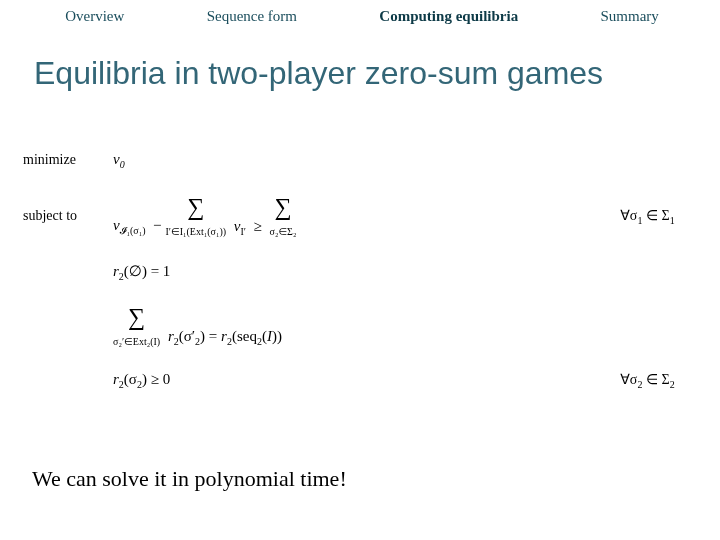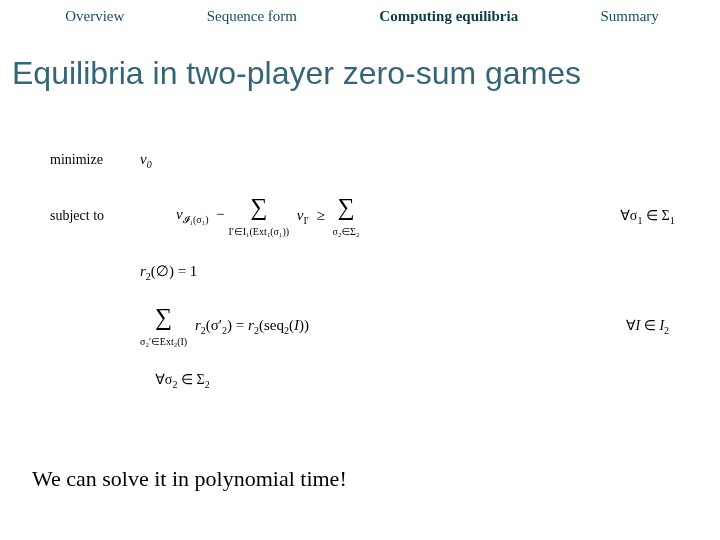--- a/index.html
+++ b/index.html
@@ -22,45 +22,45 @@
     font-family: Georgia, serif;
   }
   .nav-item.active {
     font-weight: bold;
     color: #0d3a47;
     text-align: center;
   }
   .title {
     font-size: 32px;
     color: #336677;
-    padding: 20px 30px 10px 12px;
+    padding: 20px 30px 10px 34px;
     font-weight: normal;
     font-family: 'Trebuchet MS', 'Lucida Sans', sans-serif;
   }
   .math-block {
-    padding: 40px 30px 10px 50px;
+    padding: 40px 30px 10px 23px;
     font-family: 'Times New Roman', serif;
     font-size: 15px;
     color: #000;
   }
   .math-row {
     display: flex;
     align-items: center;
     margin-bottom: 14px;
     min-height: 36px;
   }
   .math-label {
     width: 90px;
     flex-shrink: 0;
     font-size: 14px;
   }
   .math-body {
     flex: 1;
     display: flex;
-    align-items: center;
+    align-items: flex-end;
   }
   .math-qual {
     width: 85px;
     text-align: center;
     font-size: 14px;
     flex-shrink: 0;
   }
   .summ {
     display: inline-flex;
     flex-direction: column;
@@ -102,21 +102,21 @@
 <div class="math-block">
 
   <div class="math-row">
     <div class="math-label">minimize</div>
     <div class="math-body">
         <span class="it"><i>v</i><span class="sub">0</span></span>
       </div>
     <div class="math-qual"></div>
   </div>
 
-  <div class="math-row" style="min-height:48px;gap:36px;">
+  <div class="math-row" style="min-height:48px;">
     <div class="math-label">subject to</div>
     <div class="math-body">
       <span><i>v</i><span class="sub">𝓘₁(σ₁)</span> &nbsp;−</span>
       <span class="summ">
         <span class="sig">∑</span>
         <span class="sub">I′∈I₁(Ext₁(σ₁))</span>
       </span>
       <span>&nbsp;<i>v</i><span class="sub">I′</span> &nbsp;≥&nbsp;</span>
       <span class="summ">
         <span class="sig">∑</span>
@@ -136,23 +136,25 @@
 
   <div class="math-row" style="min-height:44px;">
     <div class="math-label"></div>
     <div class="math-body">
       <span class="summ" style="margin-left:0;">
         <span class="sig">∑</span>
         <span class="sub">σ₂′∈Ext₂(I)</span>
       </span>
       <span>&nbsp;<i>r</i><span class="sub">2</span>(σ′<span class="sub">2</span>) = <i>r</i><span class="sub">2</span>(seq<span class="sub">2</span>(<i>I</i>))</span>
     </div>
-    <div class="math-qual">∀<i>I</i> ∈ <i>I</i><span class="sub">2</span></div>
   </div>
 
   <div class="math-row">
     <div class="math-label"></div>
+    <div class="math-body">
+      <span><i>r</i><span class="sub">2</span>(σ<span class="sub">2</span>) ≥ 0</span>
+    </div>
     <div class="math-qual">∀σ<span class="sub">2</span> ∈ Σ<span class="sub">2</span></div>
   </div>
 
 </div>
 
 <div class="conclusion">We can solve it in polynomial time!</div>
 
 </body></html>

